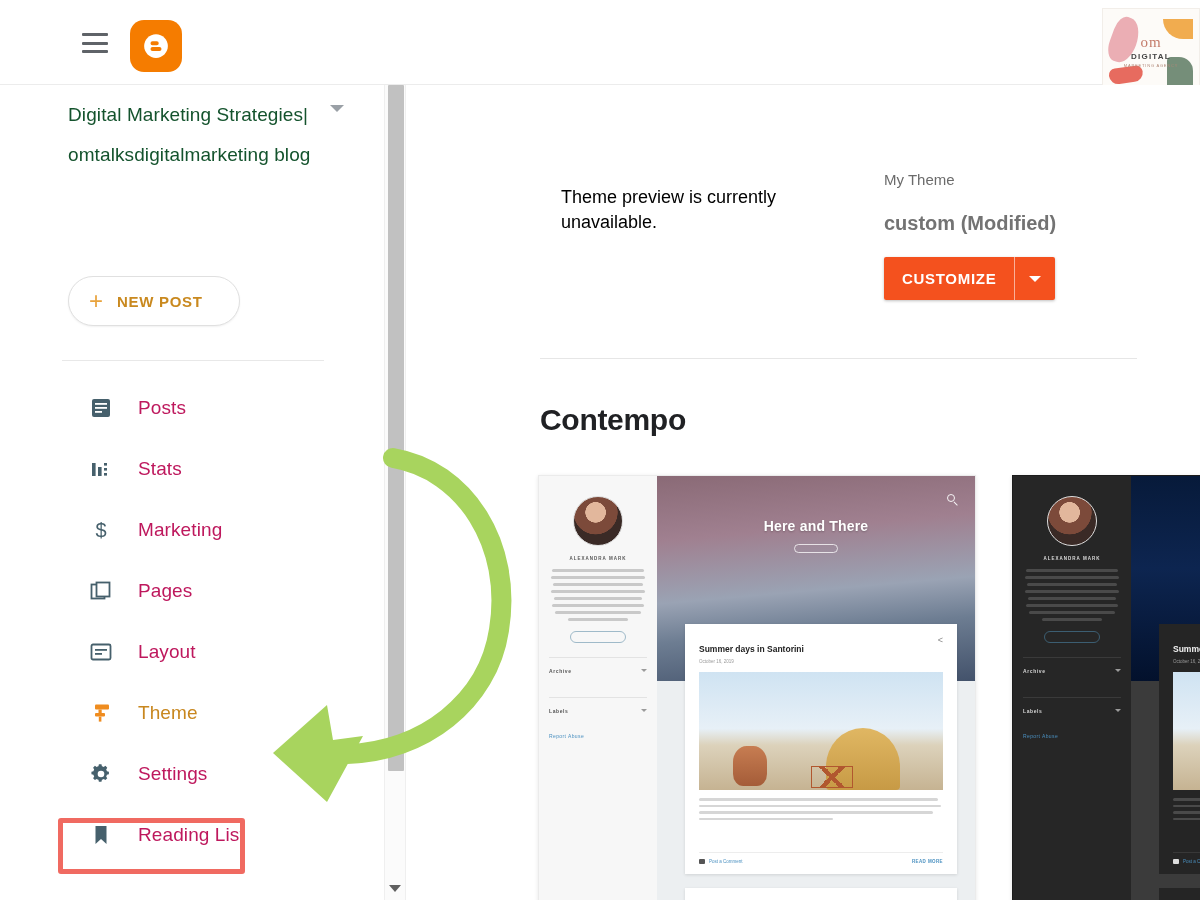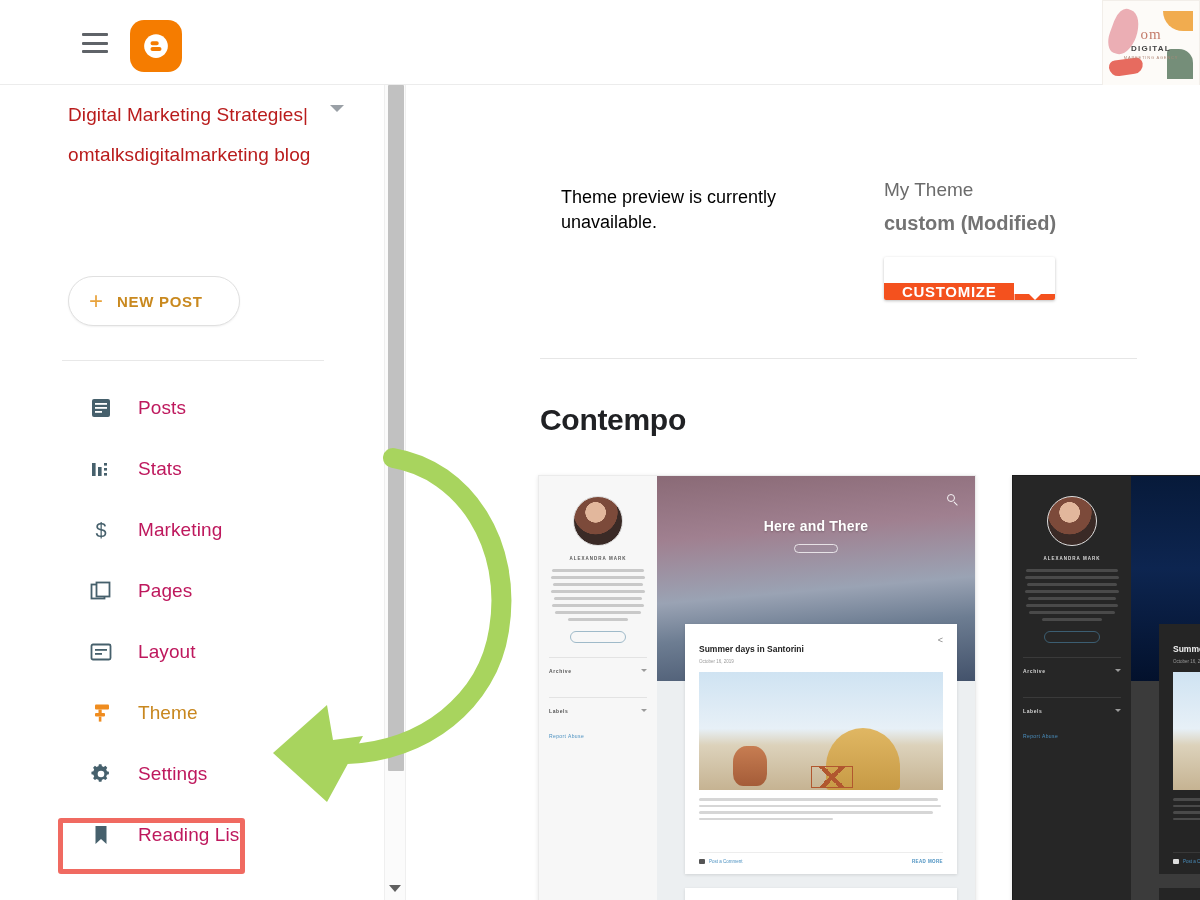--- a/index.html
+++ b/index.html
@@ -30,21 +30,21 @@
     background: #f57c00; border-radius: 14px;
     display: flex; align-items: center; justify-content: center;
   }
   .blogger-logo .bg {
     width: 30px; height: 30px;
     display: block;
   }
 
   
   .watermark {
-    position: absolute; right: 0px; top: 0px;
+    position: absolute; right: 0px; top: 8px;
     width: 98px; height: 86px;
     background: #fdfbf8;
     overflow: hidden;
     border: 1px solid #f2eee9;
   }
   .wm-shape { position: absolute; }
   .wm-s1 { left: 8px; top: 8px; width: 26px; height: 46px; background: #e8a0a8; border-radius: 40% 60% 55% 45%; transform: rotate(20deg); opacity: .85;}
   .wm-s2 { right: 6px; top: 10px; width: 30px; height: 20px; background: #f0a33c; border-radius: 0 0 0 28px; opacity: .9;}
   .wm-s3 { left: 6px; bottom: 10px; width: 34px; height: 16px; background: #e45b4e; border-radius: 10px 10px 14px 14px; transform: rotate(-8deg); opacity: .9;}
   .wm-s4 { right: 6px; bottom: 6px; width: 26px; height: 30px; background: #5d7a63; border-radius: 4px 14px 0 0; opacity: .85;}
@@ -56,21 +56,21 @@
   
   .sidebar {
     position: absolute; left: 0; top: 85px;
     width: 382px; height: 815px;
     background: #ffffff;
     overflow: hidden;
   }
   .blog-title {
     position: absolute; left: 68px; top: 10px;
     width: 258px;
-    font-size: 19px; color: #b91c1c; line-height: 40px;
+    font-size: 19px; color: #14532d; line-height: 40px;
     letter-spacing: .1px;
   }
   .blog-caret {
     position: absolute; left: 330px; top: 20px;
     width: 0; height: 0;
     border-left: 7px solid transparent; border-right: 7px solid transparent;
     border-top: 7px solid #9aa0a6;
   }
   .newpost-btn {
     position: absolute; left: 68px; top: 191px;
@@ -143,33 +143,32 @@
     width: 792px; height: 815px;
     background: #ffffff;
     overflow: hidden;
   }
   .preview-msg {
     position: absolute; left: 153px; top: 100px;
     width: 260px;
     font-size: 18px; color: #000000; line-height: 25px;
   }
   .mytheme-label {
-    position: absolute; left: 476px; top: 94px;
-    font-size: 19px; color: #6b6b6b;
+    position: absolute; left: 476px; top: 86px;
+    font-size: 15px; color: #6b6b6b;
   }
   .mytheme-name {
     position: absolute; left: 476px; top: 127px;
     font-size: 20px; font-weight: bold; color: #737373;
   }
   .customize-group {
     position: absolute; left: 476px; top: 172px;
     display: flex; height: 43px;
     border-radius: 2px; overflow: hidden;
     box-shadow: 0 1px 3px rgba(0,0,0,.25);
-    align-items: flex-end;
   }
   .customize-btn {
     background: #f4511e; color: #fff;
     display: flex; align-items: center; padding: 0 18px;
     font-size: 15px; font-weight: bold; letter-spacing: .7px;
     cursor: pointer;
   }
   .customize-arrow {
     background: #f4511e; width: 41px;
     display: flex; align-items: center; justify-content: center;

